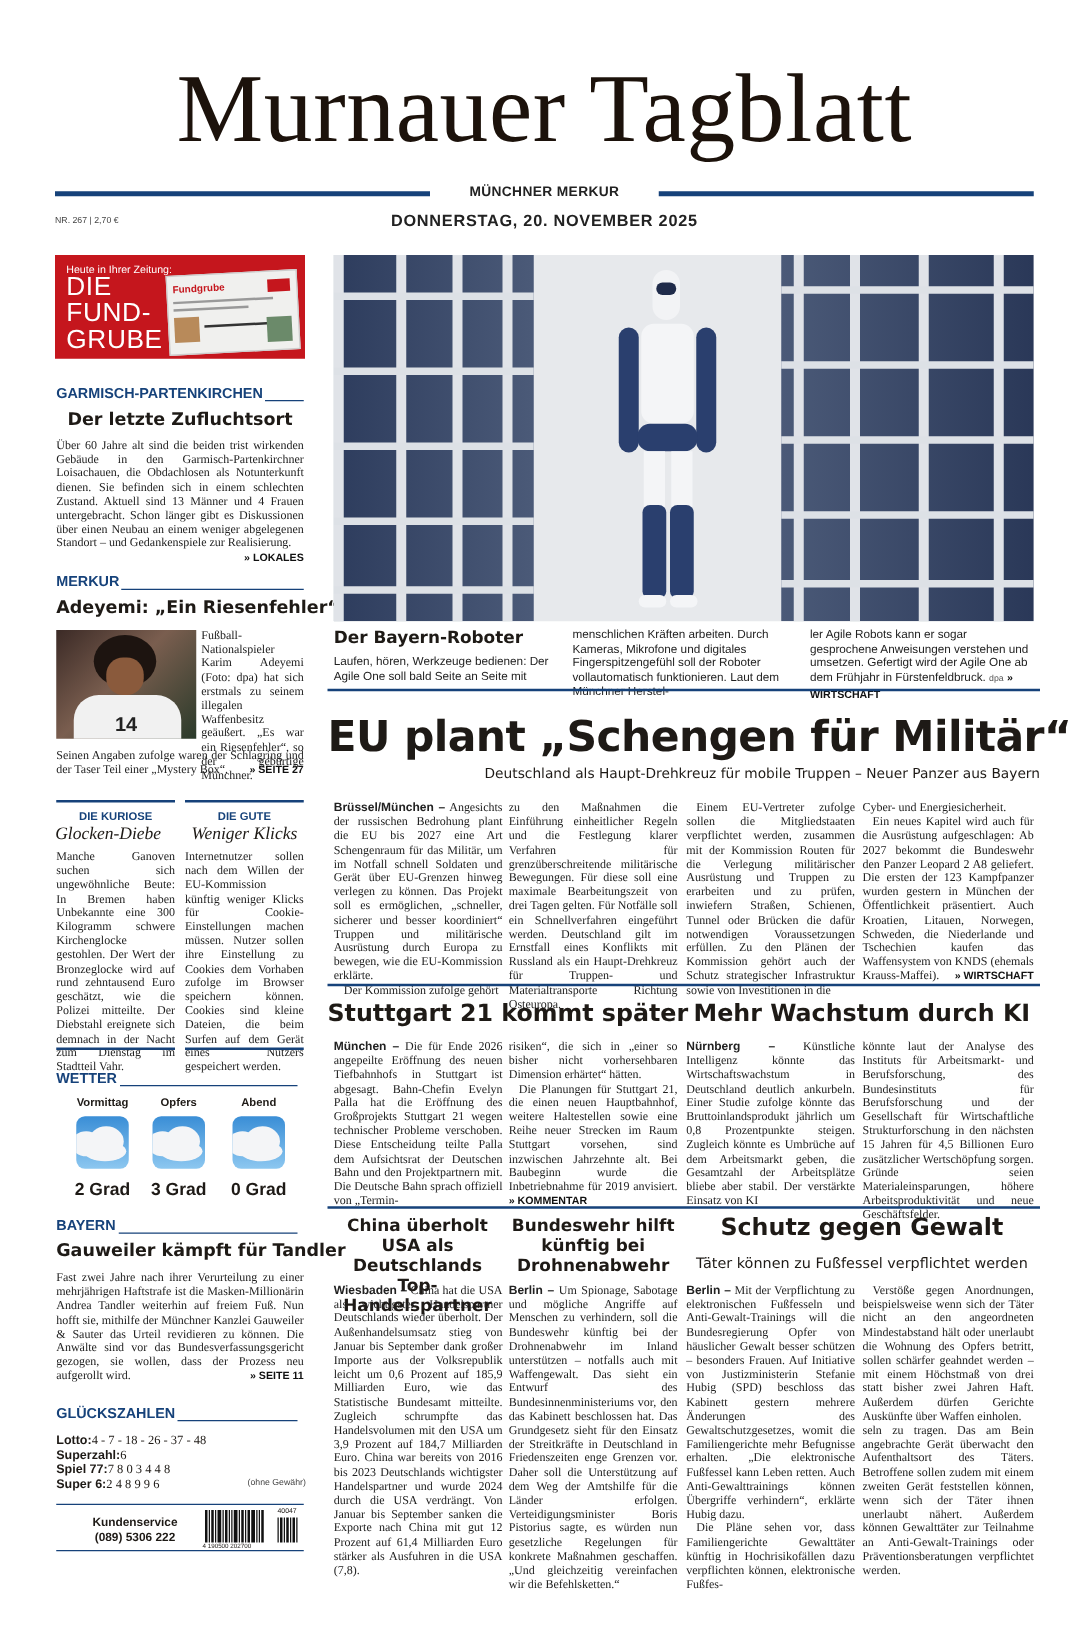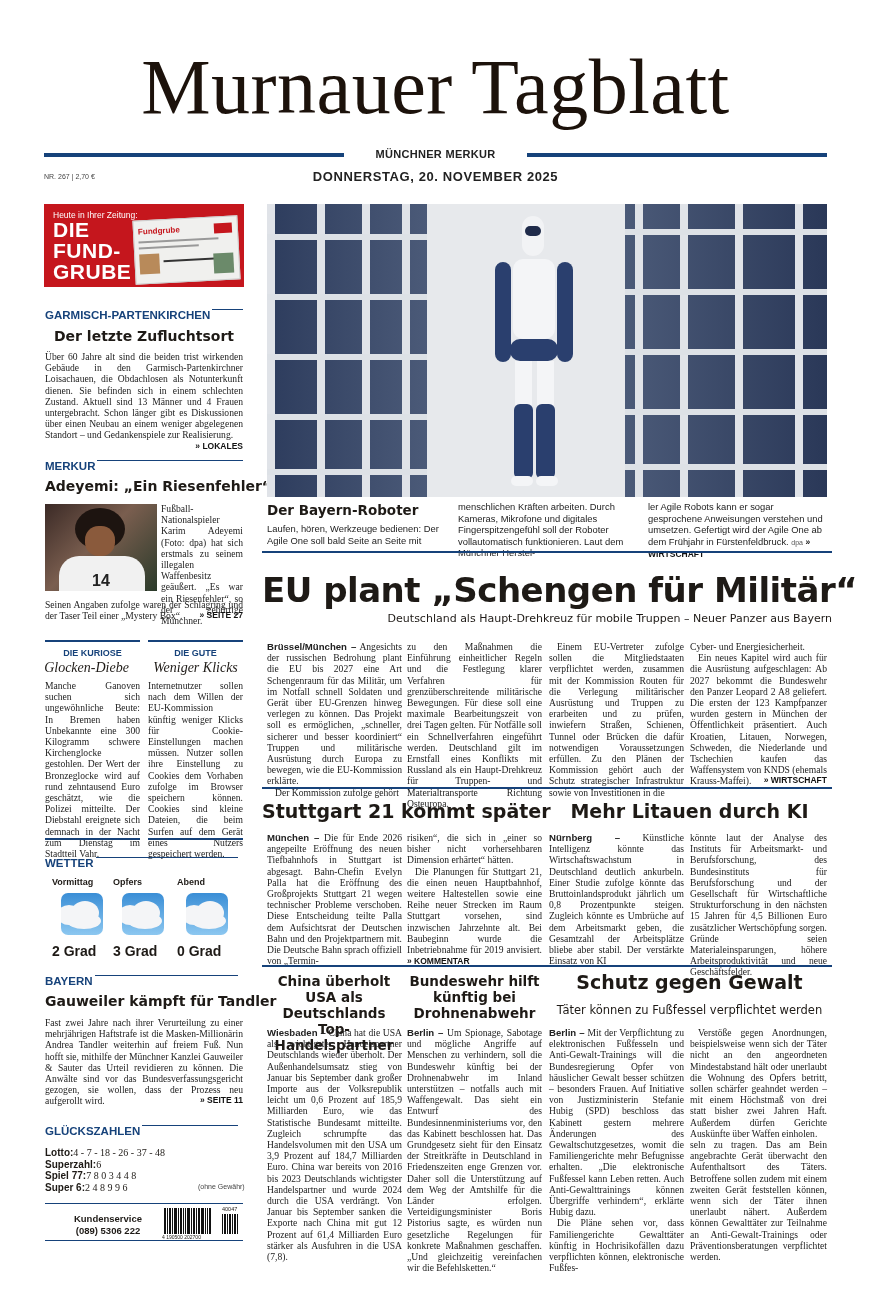--- a/index.html
+++ b/index.html
@@ -6,44 +6,44 @@
 body{width:871px;height:1300px;background:#fff;position:relative;overflow:hidden;font-family:"DejaVu Serif",serif;color:#1e1a16}
 .abs{position:absolute}
 .sans{font-family:"Liberation Sans","DejaVu Sans",sans-serif}
 .masthead{left:0;top:42px;width:871px;text-align:center;font-family:"Liberation Serif","DejaVu Serif",serif;font-size:78px;letter-spacing:0.5px;color:#1c120b;line-height:90px}
 .bluebar{height:4px;background:#16427a}
 .subtitle{font-family:"Liberation Sans",sans-serif;font-weight:bold;font-size:11px;color:#222;text-align:center;letter-spacing:.3px}
 .date{font-family:"Liberation Sans",sans-serif;font-size:13px;font-weight:bold;color:#222;text-align:center;letter-spacing:.6px}
 .nr{font-family:"Liberation Sans",sans-serif;font-size:7px;color:#444}
 .promo{left:44px;top:204px;width:200px;height:83px;background:#c5161d;color:#fff;overflow:hidden}
 .promo .small{position:absolute;left:9px;top:6px;font-family:"Liberation Sans",sans-serif;font-size:8.5px}
-.promo .big{position:absolute;left:9px;top:15px;font-family:"Liberation Sans",sans-serif;font-weight:bold;font-size:21px;line-height:21px;letter-spacing:.5px}
+.promo .big{position:absolute;left:9px;top:15px;font-family:"Liberation Sans",sans-serif;font-weight:normal;font-size:21px;line-height:21px;letter-spacing:.5px}
 .promo .paper{position:absolute;left:90px;top:14px;width:105px;height:64px;background:#f0f0ee;transform:rotate(-3deg);border:1px solid #ccc}
 .promo .paper .ptitle{position:absolute;left:4px;top:6px;font-family:"Liberation Sans",sans-serif;font-weight:bold;font-size:8px;color:#c5161d}
 .promo .paper .pline{position:absolute;left:4px;height:2px;background:#999;width:80px}
 .promo .paper .pimg{position:absolute;background:#b88a5a}
-.kicker{font-family:"Liberation Sans",sans-serif;font-weight:bold;font-size:11.5px;color:#16427a;display:flex;align-items:flex-start;gap:2px;white-space:nowrap}
+.kicker{font-family:"Liberation Sans",sans-serif;font-weight:bold;font-size:11.5px;color:#16427a;display:flex;align-items:flex-end;gap:2px;white-space:nowrap}
 .kicker .line{flex:1;height:1px;background:#16427a}
 .h-side{font-family:"DejaVu Sans",sans-serif;font-weight:bold;font-size:14px;color:#1e1a16;text-align:center;white-space:nowrap}
 .body{font-family:"Liberation Serif","DejaVu Serif",serif;font-size:9.6px;line-height:11.2px;text-align:justify;color:#222;hyphens:auto}
 .ref{font-family:"Liberation Sans",sans-serif;font-weight:bold;font-size:8.5px;color:#111}
 .photo{left:267px;top:204px;width:560px;height:293px;background:#e7e9ec;overflow:hidden}
 .shelf{position:absolute;top:0;height:293px;background:#2a3858}
 .shelf .post{position:absolute;top:0;width:8px;height:293px;background:#e0e3e8}
 .shelf .rail{position:absolute;height:6px;background:#dde1e6}
 .caption-h{font-family:"DejaVu Sans",sans-serif;font-weight:bold;font-size:13.5px}
 .caption{font-family:"Liberation Sans",sans-serif;font-size:9.4px;line-height:11.5px;color:#222}
 .lead-h{left:262px;top:570px;width:570px;text-align:center;font-family:"DejaVu Sans",sans-serif;font-weight:bold;font-size:34px;letter-spacing:-.5px;line-height:40px;color:#1e1a16;white-space:nowrap}
 .lead-sub{left:262px;top:612px;width:570px;text-align:right;font-family:"DejaVu Sans",sans-serif;font-size:11px;color:#1e1a16;white-space:nowrap}
 .col{position:absolute}
 .h2{font-family:"DejaVu Sans",sans-serif;font-weight:bold;font-size:19px;text-align:center;white-space:nowrap;color:#1e1a16}
 .h3{font-family:"DejaVu Sans",sans-serif;font-weight:bold;font-size:13.5px;text-align:center;line-height:16px;color:#1e1a16}
 .dateline{font-family:"Liberation Sans",sans-serif;font-weight:bold}
 .thick{height:2px;background:#16427a}
-.wx{position:absolute;width:60px}
+.wx{position:absolute;text-align:center;width:60px}
 .wx .lbl{font-family:"Liberation Sans",sans-serif;font-weight:bold;font-size:9px}
 .wx .ico{margin:6px auto 0;width:42px;height:42px;border-radius:7px;background:linear-gradient(#3a8ed6,#8cc7f0);position:relative;overflow:hidden}
 .cloud{position:absolute;background:#f4f5f7;border-radius:50%}
 .wx .temp{font-family:"Liberation Sans",sans-serif;font-weight:bold;font-size:14px;margin-top:8px}
 .lotto{font-family:"Liberation Serif",serif;font-size:10px;line-height:11.5px}
 .lotto b{font-family:"Liberation Sans",sans-serif}
 .barcode{position:absolute;display:flex;gap:1px;align-items:stretch}
 .barcode span{background:#111;display:block}
 .kuriose-h{font-family:"Liberation Serif",serif;font-style:italic;font-size:14px;text-align:center}
 .small-kicker{font-family:"Liberation Sans",sans-serif;font-weight:bold;font-size:9px;color:#16427a;text-align:center}
@@ -252,21 +252,21 @@
   </div>
 <div class="abs thick" style="left:262px;top:787px;width:570px"></div>
 
 <div class="abs h2" style="left:262px;top:800px;width:285px">Stuttgart 21 kommt später</div>
 <div class="col body" style="left:267px;top:832px;width:135px"><span class="dateline">München –</span> <span>Die für Ende 2026 angepeilte Eröffnung des neuen Tiefbahnhofs in Stuttgart ist abgesagt. Bahn-Chefin Evelyn Palla hat die Eröffnung des Großprojekts Stuttgart 21 wegen technischer Probleme verschoben. Diese Entscheidung teilte Palla dem Aufsichtsrat der Deutschen Bahn und den Projektpartnern mit. Die Deutsche Bahn sprach offiziell von „Termin-</span></div>
 <div class="col body" style="left:407px;top:832px;width:135px">
     <div>risiken“, die sich in „einer so bisher nicht vorhersehbaren Dimension erhärtet“ hätten.</div>
     <div style="text-indent:8px"><span>Die Planungen für Stuttgart 21, die einen neuen Hauptbahnhof, weitere Haltestellen sowie eine Reihe neuer Strecken im Raum Stuttgart vorsehen, sind inzwischen Jahrzehnte alt. Bei Baubeginn wurde die Inbetriebnahme für 2019 anvisiert.</span> <span class="ref">» KOMMENTAR</span></div>
   </div>
 
-<div class="abs h2" style="left:547px;top:800px;width:285px">Mehr Litauen durch KI</div>
+<div class="abs h2" style="left:547px;top:800px;width:285px">Mehr Wachstum durch KI</div>
 <div class="col body" style="left:549px;top:832px;width:135px"><span class="dateline">Nürnberg –</span> <span>Künstliche Intelligenz könnte das Wirtschaftswachstum in Deutschland deutlich ankurbeln. Einer Studie zufolge könnte das Bruttoinlandsprodukt jährlich um 0,8 Prozentpunkte steigen. Zugleich könnte es Umbrüche auf dem Arbeitsmarkt geben, die Gesamtzahl der Arbeitsplätze bliebe aber stabil. Der verstärkte Einsatz von KI</span></div>
 <div class="col body" style="left:690px;top:832px;width:137px">könnte laut der Analyse des Instituts für Arbeitsmarkt- und Berufsforschung, des Bundesinstituts für Berufsforschung und der Gesellschaft für Wirtschaftliche Strukturforschung in den nächsten 15 Jahren für 4,5 Billionen Euro zusätzlicher Wertschöpfung sorgen. Gründe seien Materialeinsparungen, höhere Arbeitsproduktivität und neue Geschäftsfelder.</div>
 <div class="abs thick" style="left:262px;top:965px;width:570px"></div>
 
 <div class="abs h3" style="left:265px;top:973px;width:138px">China überholt USA als Deutschlands Top-Handelspartner</div>
 <div class="col body" style="left:267px;top:1027px;width:135px"><span class="dateline">Wiesbaden –</span> <span>China hat die USA als wichtigster Handelspartner Deutschlands wieder überholt. Der Außenhandelsumsatz stieg von Januar bis September dank großer Importe aus der Volksrepublik leicht um 0,6 Prozent auf 185,9 Milliarden Euro, wie das Statistische Bundesamt mitteilte. Zugleich schrumpfte das Handelsvolumen mit den USA um 3,9 Prozent auf 184,7 Milliarden Euro. China war bereits von 2016 bis 2023 Deutschlands wichtigster Handelspartner und wurde 2024 durch die USA verdrängt. Von Januar bis September sanken die Exporte nach China mit gut 12 Prozent auf 61,4 Milliarden Euro stärker als Ausfuhren in die USA (7,8).</span></div>
 
 <div class="abs h3" style="left:407px;top:973px;width:135px">Bundeswehr hilft künftig bei Drohnenabwehr</div>
 <div class="col body" style="left:407px;top:1027px;width:135px"><span class="dateline">Berlin –</span> <span>Um Spionage, Sabotage und mögliche Angriffe auf Menschen zu verhindern, soll die Bundeswehr künftig bei der Drohnenabwehr im Inland unterstützen – notfalls auch mit Waffengewalt. Das sieht ein Entwurf des Bundesinnenministeriums vor, den das Kabinett beschlossen hat. Das Grundgesetz sieht für den Einsatz der Streitkräfte in Deutschland in Friedenszeiten enge Grenzen vor. Daher soll die Unterstützung auf dem Weg der Amtshilfe für die Länder erfolgen. Verteidigungsminister Boris Pistorius sagte, es würden nun gesetzliche Regelungen für konkrete Maßnahmen geschaffen. „Und gleichzeitig vereinfachen wir die Befehlsketten.“</span></div>
 

